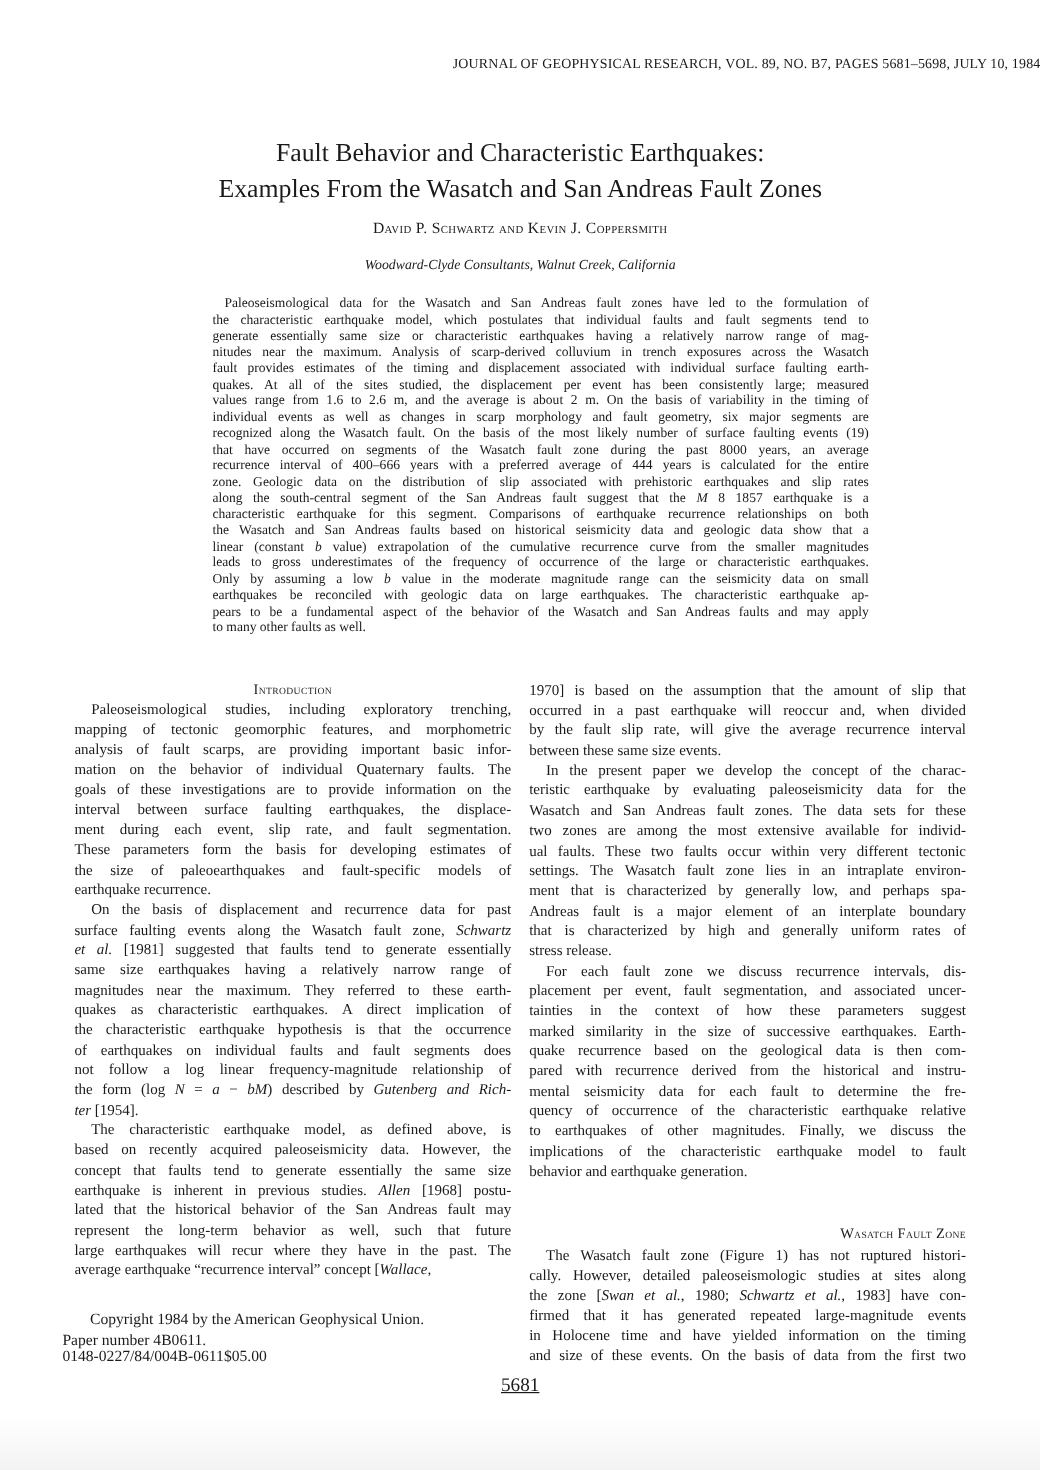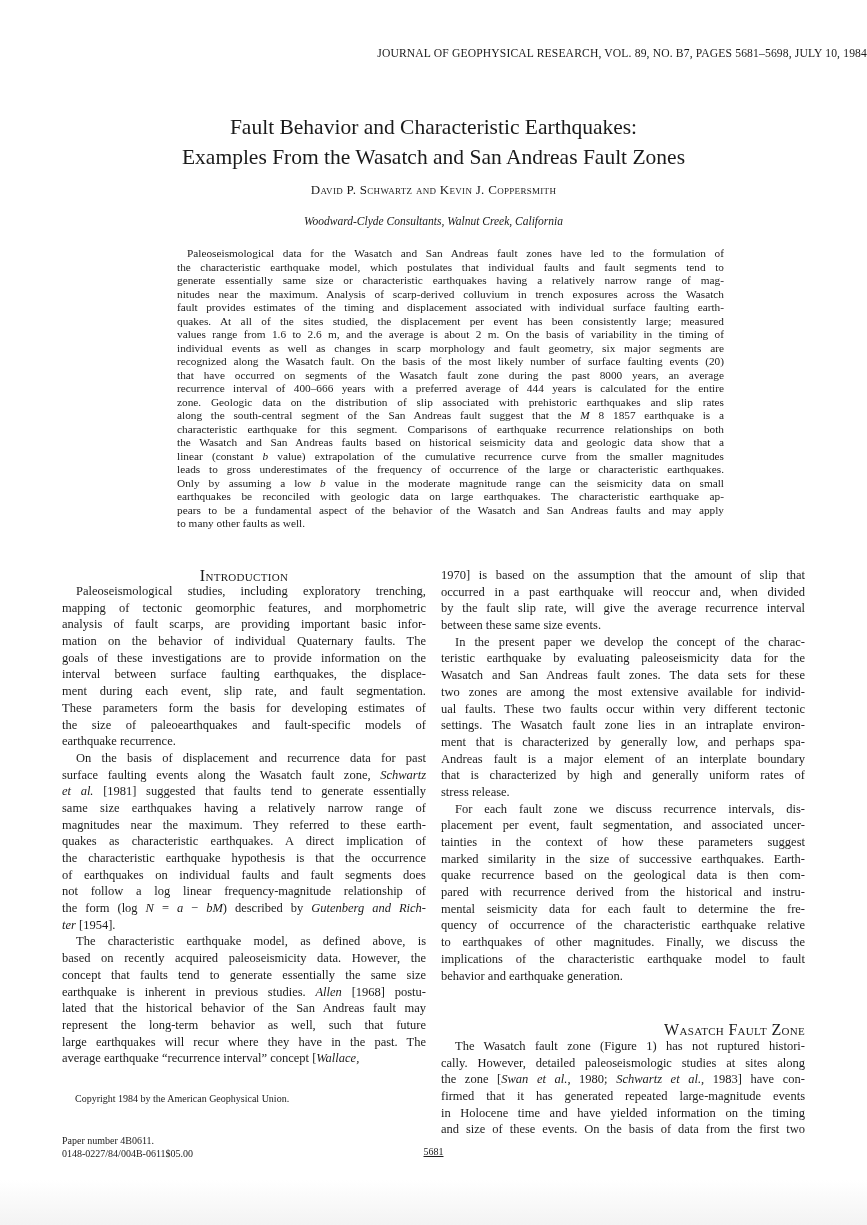--- a/index.html
+++ b/index.html
@@ -43,32 +43,32 @@
   .jl.indent { padding-left: 10px; }
   .col {
     position: absolute; font-size: 12.5px; line-height: 16.7px;
   }
   .col .jl { height: 16.7px; }
   .col .jl.indent { padding-left: 14px; }
   .col-left { top: 583px; left: 62px; width: 364px; }
   .col-right { top: 567px; left: 441px; width: 364px; }
   .section-head {
     display: block; text-align: center; font-variant: small-caps;
-    font-size: 16px; height: 16.7px; letter-spacing: 0.3px;
+    font-size: 12px; height: 16.7px; letter-spacing: 0.3px;
   }
   .intro-head { position: absolute; top: 567px; left: 62px; width: 364px; }
   .wasatch-head { position: absolute; top: 1021px; left: 441px; width: 364px; text-align: right; }
   .footnote {
-    position: absolute; left: 78px; font-size: 10px; line-height: 13px;
+    position: absolute; left: 78px; font-size: 13px; line-height: 13px;
   }
   .fn-copy { top: 1092px; left: 75px; }
-  .fn-paper { top: 1110px; left: 62px; margin-top: 24px; }
+  .fn-paper { top: 1110px; left: 52px; }
   .folio {
     position: absolute; top: 1146px; left: 0; width: 867px;
-    text-align: center; font-size: 10px; text-decoration: underline;
+    text-align: center; font-size: 16px; text-decoration: underline;
   }
   i { font-style: italic; }
 </style>
 </head>
 <body>
 
 <div class="page-shade"></div>
 
 <div class="running-head">JOURNAL OF GEOPHYSICAL RESEARCH, VOL. 89, NO. B7, PAGES 5681–5698, JULY 10, 1984</div>
 
@@ -82,21 +82,21 @@
 
 <div class="abstract" id="abstract">
     <span class="jl indent">Paleoseismological data for the Wasatch and San Andreas fault zones have led to the formulation of</span>
     <span class="jl">the characteristic earthquake model, which postulates that individual faults and fault segments tend to</span>
     <span class="jl">generate essentially same size or characteristic earthquakes having a relatively narrow range of mag-</span>
     <span class="jl">nitudes near the maximum. Analysis of scarp-derived colluvium in trench exposures across the Wasatch</span>
     <span class="jl">fault provides estimates of the timing and displacement associated with individual surface faulting earth-</span>
     <span class="jl">quakes. At all of the sites studied, the displacement per event has been consistently large; measured</span>
     <span class="jl">values range from 1.6 to 2.6 m, and the average is about 2 m. On the basis of variability in the timing of</span>
     <span class="jl">individual events as well as changes in scarp morphology and fault geometry, six major segments are</span>
-    <span class="jl">recognized along the Wasatch fault. On the basis of the most likely number of surface faulting events (20)</span>
+    <span class="jl">recognized along the Wasatch fault. On the basis of the most likely number of surface faulting events (19)</span>
     <span class="jl">that have occurred on segments of the Wasatch fault zone during the past 8000 years, an average</span>
     <span class="jl">recurrence interval of 400–666 years with a preferred average of 444 years is calculated for the entire</span>
     <span class="jl">zone. Geologic data on the distribution of slip associated with prehistoric earthquakes and slip rates</span>
     <span class="jl">along the south-central segment of the San Andreas fault suggest that the <i>M</i> 8 1857 earthquake is a</span>
     <span class="jl">characteristic earthquake for this segment. Comparisons of earthquake recurrence relationships on both</span>
     <span class="jl">the Wasatch and San Andreas faults based on historical seismicity data and geologic data show that a</span>
     <span class="jl">linear (constant <i>b</i> value) extrapolation of the cumulative recurrence curve from the smaller magnitudes</span>
     <span class="jl">leads to gross underestimates of the frequency of occurrence of the large or characteristic earthquakes.</span>
     <span class="jl">Only by assuming a low <i>b</i> value in the moderate magnitude range can the seismicity data on small</span>
     <span class="jl">earthquakes be reconciled with geologic data on large earthquakes. The characteristic earthquake ap-</span>

